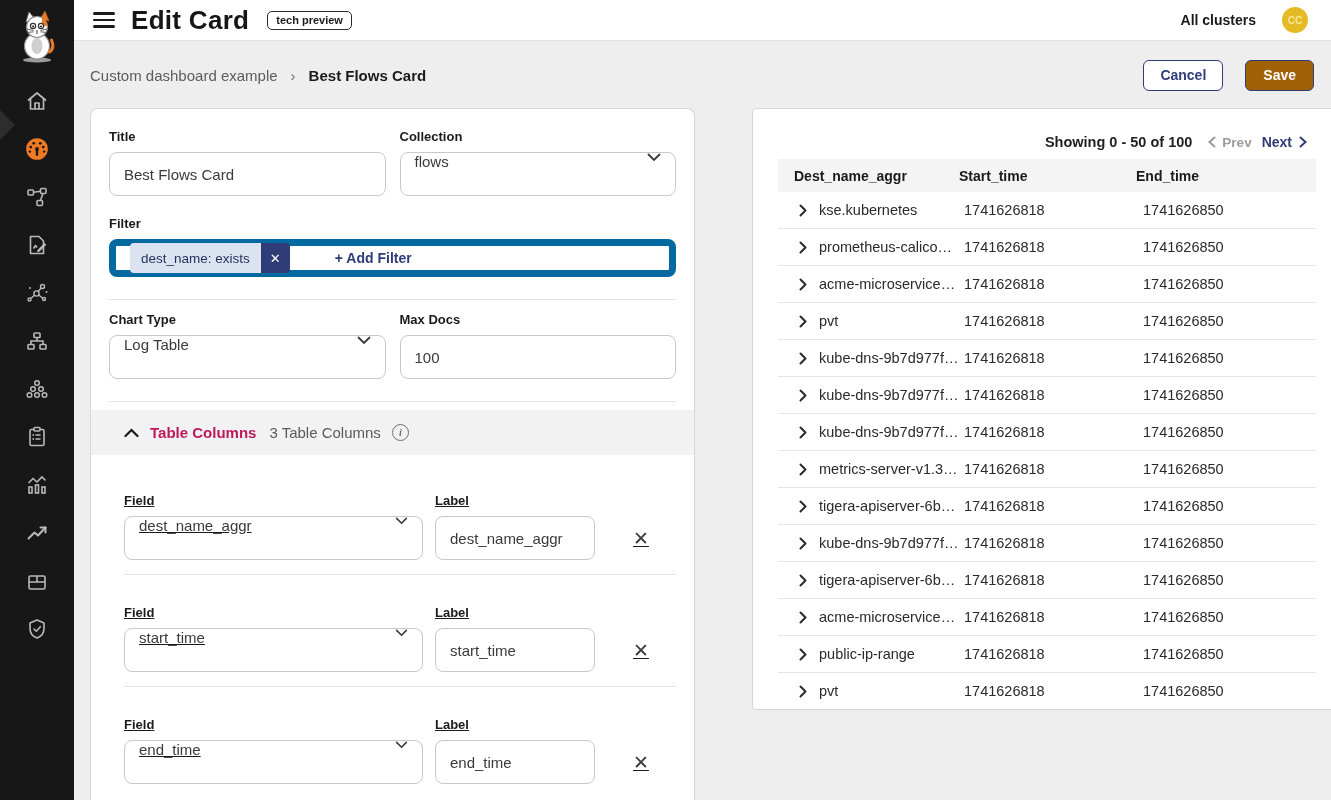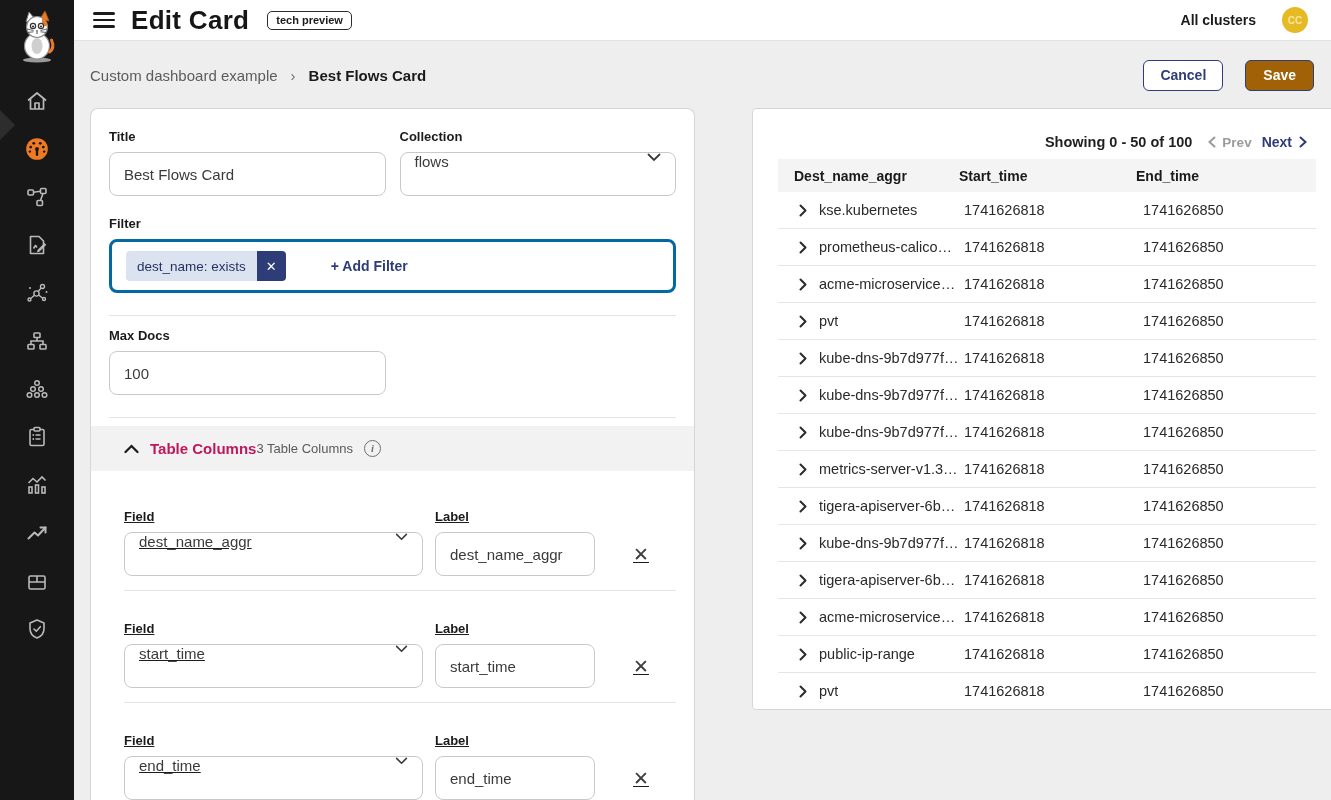--- a/index.html
+++ b/index.html
@@ -42,32 +42,32 @@
                 border:1px solid #d6d6d6; border-bottom:none; border-radius:8px 8px 0 0; overflow:hidden; }
   .pad { padding:0 18px; }
   .grid2 { display:grid; grid-template-columns:1fr 1fr; column-gap:14px; }
   .mt20 { margin-top:20px; } .mt12 { margin-top:12px; }
   label.fld { display:block; font-size:13px; font-weight:700; color:#1b1b1b; margin-bottom:8px; }
   .input, .selectbox { height:44px; width:100%; border:1px solid #c9c9c9; border-radius:8px; background:#fff;
             font-size:15px; color:#3a3a3a; padding:0 14px; font-family:inherit; }
   input.input { outline:none; }
   .selectbox { display:flex; align-items:flex-start; justify-content:space-between; cursor:pointer; }
   .chev-down svg { display:block; }
-  .filter-box { height:54px; border:3px solid #0369a1; border-radius:8px; display:flex; align-items:center; padding:12px 14px; }
+  .filter-box { height:36px; border:7px solid #0369a1; border-radius:8px; display:flex; align-items:center; padding:12px 14px; }
   .chip { display:flex; align-items:stretch; height:30px; }
   .chip-text { background:#dbe3f0; color:#25335f; font-size:13.5px; display:flex; align-items:center;
                padding:0 11px; border-radius:4px 0 0 4px; }
   .chip-x { background:#2e3c78; width:29px; border-radius:0 4px 4px 0; color:#fff; display:flex;
             align-items:center; justify-content:center; font-size:13px; cursor:pointer; }
   .add-filter { margin-left:45px; color:#2e3c78; font-weight:600; font-size:14px; cursor:pointer; }
   hr.div { border:none; border-top:1px solid #e4e4e4; margin:22px 0 0 0; }
   .section-bar { margin-top:8px; height:45px; background:#f2f2f2; display:flex; align-items:center;
                  padding:0 18px 0 33px; cursor:pointer; }
   .section-title { font-size:15px; font-weight:700; margin-left:11px; color:#be185d; }
-  .section-count { font-size:13px; color:#5a5a5a; }
+  .section-count { font-size:15px; color:#5a5a5a; margin-left:13px; }
   .info-icon { margin-left:11px; width:17px; height:17px; border:1.4px solid #6f6f6f; border-radius:50%;
                color:#6f6f6f; font-size:10.5px; font-weight:700; display:flex; align-items:center; justify-content:center;
                font-family:"Liberation Serif", serif; font-style:italic; cursor:pointer; }
   .col-row { display:grid; grid-template-columns:299px 160px 68px; column-gap:12px; margin-left:15px; margin-top:38px;text-decoration:underline; }
   .xwrap { height:44px; align-self:end; display:flex; align-items:center; justify-content:center; }
   .x-icon { font-size:19px; color:#3c3c3c; font-weight:400; cursor:pointer; line-height:1; }
   hr.rowdiv { border:none; border-top:1px solid #e4e4e4; margin:14px 0 -8px 15px; }
   .add-col-btn { margin:28px 5px 0 auto; width:44px; height:32px; border:1.6px solid #2e3c78; border-radius:8px;
                  color:#2e3c78; font-size:21px; font-weight:400; display:flex; align-items:center; justify-content:center;
                  background:#fff; cursor:pointer; }
@@ -272,20 +272,31 @@
           <span class="chip-x">✕</span>
         </span>
         <span class="add-filter">+ Add Filter</span>
       </div>
     </div>
 
     <hr class="div">
 
     <div class="grid2 mt12">
       <div>
+        <label class="fld">Chart Type</label>
+        <div class="selectbox">
+          <span>Log Table</span>
+          <span class="chev-down">
+            <svg width="14" height="9" viewBox="0 0 14 9" fill="none" stroke="#3a3a3a" stroke-width="1.8" stroke-linecap="round">
+                <path d="M1.5 1.5 L7 7 L12.5 1.5"></path>
+              </svg>
+          </span>
+        </div>
+      </div>
+      <div>
         <label class="fld">Max Docs</label>
         <input class="input" value="100" style="">
       </div>
     </div>
 
     <hr class="div">
   </div>
 
   <div class="section-bar">
     <span>

